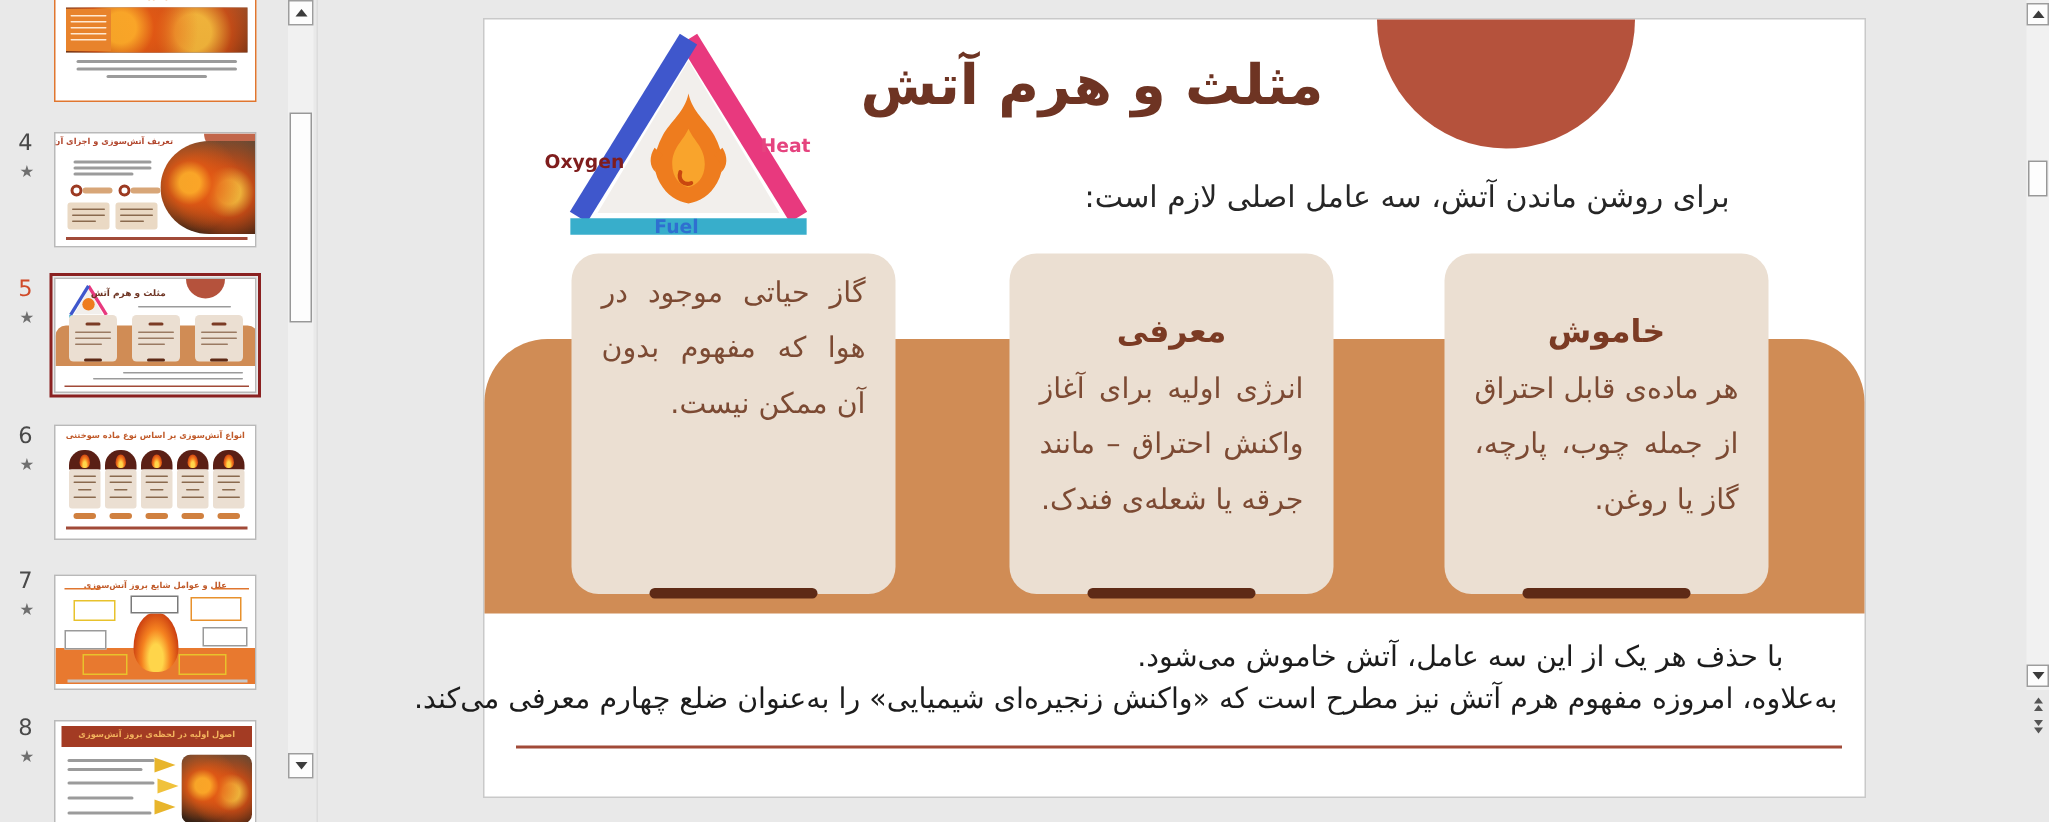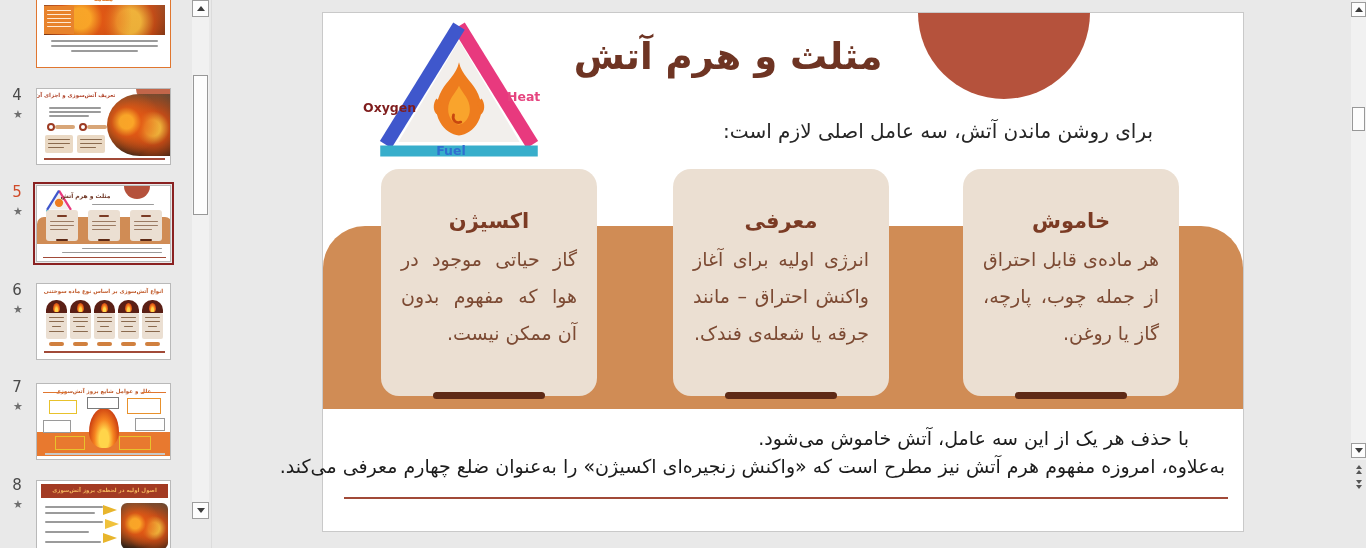--- a/index.html
+++ b/index.html
@@ -267,37 +267,36 @@
     </div>
     <div class="tri-label" style="left:40px;top:54px;color:#7f1d1d;margin-top:33px;">Oxygen</div>
     <div class="tri-label" style="left:184px;top:54px;color:#e5447f;margin-top:22px;">Heat</div>
     <div class="tri-label" style="left:106px;top:130px;width:44px;text-align:center;color:#2f6fd0;">Fuel</div>
 
     <div class="slide-sub">برای روشن ماندن آتش، سه عامل اصلی لازم است:</div>
 
     <div class="band"></div>
 
     <div class="card" style="left:58px;">
-      <div class="card-title">اکسیژن</div>
       <div class="card-text">گاز حیاتی موجود در هوا که مفهوم بدون آن ممکن نیست.</div>
       <div class="card-pill"></div>
     </div>
     <div class="card" style="left:350px;">
       <div class="card-title">معرفی</div>
       <div class="card-text">انرژی اولیه برای آغاز واکنش احتراق – مانند جرقه یا شعله‌ی فندک.</div>
       <div class="card-pill"></div>
     </div>
     <div class="card" style="left:640px;">
       <div class="card-title">خاموش</div>
       <div class="card-text">هر ماده‌ی قابل احتراق از جمله چوب، پارچه، گاز یا روغن.</div>
       <div class="card-pill"></div>
     </div>
 
     <div class="footer-line" style="top:414px;right:54px;">با حذف هر یک از این سه عامل، آتش خاموش می‌شود.</div>
-    <div class="footer-line" style="top:442px;">به‌علاوه، امروزه مفهوم هرم آتش نیز مطرح است که «واکنش زنجیره‌ای اکسیژن» را به‌عنوان ضلع چهارم معرفی می‌کند.</div>
+    <div class="footer-line" style="top:442px;">به‌علاوه، امروزه مفهوم هرم آتش نیز مطرح است که «واکنش زنجیره‌ای شیمیایی» را به‌عنوان ضلع چهارم معرفی می‌کند.</div>
     <div class="rule"></div>
   </div>
 
   <div class="abs sb-track" style="left:1351px;top:0;width:15px;height:460px;">
     <div class="sb-btn" style="left:0;top:2px;width:15px;height:15px;">
         <div class="tri-up"></div>
       </div>
     <div class="sb-thumb" style="left:1px;top:107px;width:13px;height:24px;"></div>
     <div class="sb-btn" style="left:0;top:443px;width:15px;height:15px;">
         <div class="tri-dn"></div>

